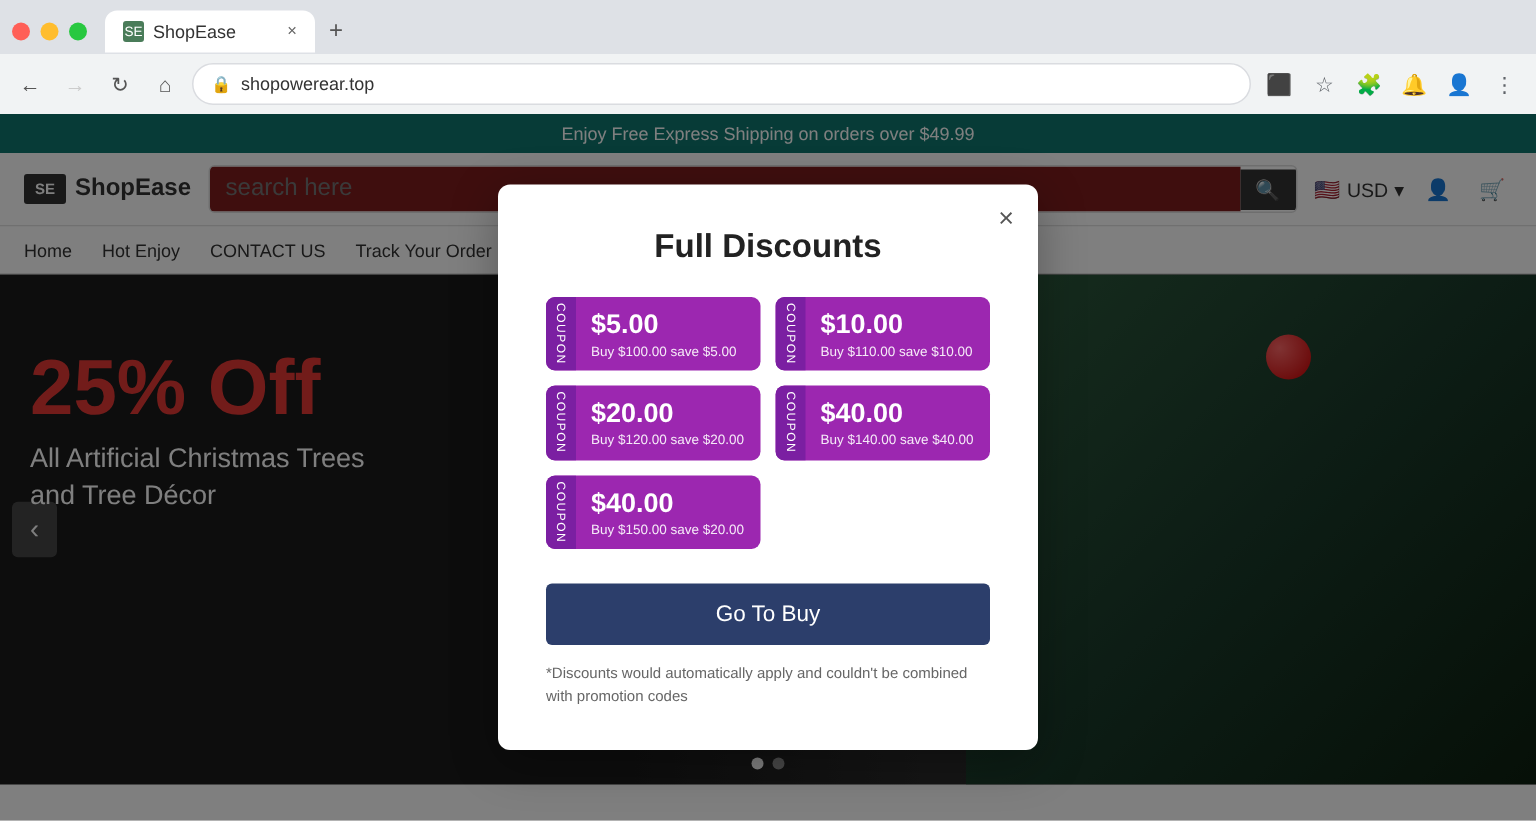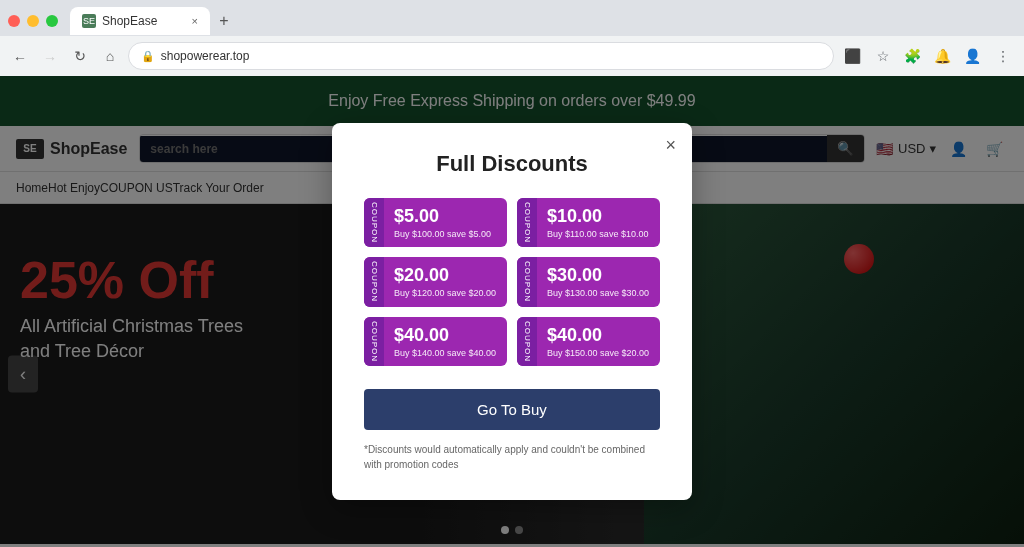--- a/index.html
+++ b/index.html
@@ -76,25 +76,25 @@
     
     .site-wrapper {
       position: absolute;
       top: 76px;
       left: 0; right: 0; bottom: 0;
       overflow: hidden;
     }
 
     
     .top-banner {
-      background: #14532d;
+      background: #0f766e;
       color: #fff;
       text-align: center;
-      font-size: 16px;
-      padding: 16px;
+      font-size: 12px;
+      padding: 6px;
     }
 
     
     .site-header {
       background: #fff;
       display: flex;
       align-items: center;
       padding: 8px 16px;
       border-bottom: 1px solid #e0e0e0;
       gap: 12px;
@@ -109,42 +109,42 @@
       color: #fff; font-size: 10px; font-weight: bold; border-radius: 2px;
     }
     .search-bar {
       flex: 1;
       display: flex; align-items: center;
       border: 1px solid #ddd; border-radius: 4px;
       overflow: hidden;
     }
     .search-input {
       flex: 1; border: none; outline: none;
-      padding: 6px 10px; font-size: 12px; color: #999;
-      background: #0f172a;
-      font-weight: bold;
+      padding: 6px 10px; font-size: 16px; color: #999;
+      background: #7f1d1d;
     }
     .search-btn {
       background: #333; border: none; cursor: pointer;
       padding: 6px 10px; color: #fff;
     }
     .header-icons { display: flex; gap: 10px; align-items: center; }
     .currency-selector {
       display: flex; align-items: center; gap: 4px;
       font-size: 13px; color: #333; cursor: pointer;
     }
     .flag { font-size: 14px; }
 
     
     .site-nav {
       background: #fff;
       display: flex;
       align-items: center;
       padding: 0 16px;
       border-bottom: 1px solid #e0e0e0;
+      gap: 20px;
       font-size: 12px;
       height: 32px;
     }
     .site-nav a { color: #333; text-decoration: none; }
 
     
     .hero {
       position: relative;
       height: 340px;
       background: linear-gradient(to right, #1a1a1a 40%, #2a2a2a 60%, #3a3a3a 100%);
@@ -343,21 +343,21 @@
         <span>▾</span>
       </div>
       <button class="toolbar-icon-btn">👤</button>
       <button class="toolbar-icon-btn">🛒</button>
     </div>
   </div>
 
   <div class="site-nav">
     <a href="#">Home</a>
     <a href="#">Hot Enjoy</a>
-    <a href="#">COUPON US</a>
+    <a href="#">CONTACT US</a>
     <a href="#">Track Your Order</a>
   </div>
 
   <div class="hero">
     <div class="hero-content">
       <div class="hero-discount">25% Off</div>
       <div class="hero-subtitle">
         <span>All Artificial Christmas Trees</span><br>
         <span>and Tree Décor</span>
       </div>
@@ -398,27 +398,20 @@
         </div>
 
         <div class="coupon">
           <div class="coupon-side">COUPON</div>
           <div class="coupon-body">
             <div class="coupon-amount">$20.00</div>
             <div class="coupon-desc">Buy $120.00 save $20.00</div>
           </div>
         </div>
 
-        <div class="coupon">
-          <div class="coupon-side">COUPON</div>
-          <div class="coupon-body">
-            <div class="coupon-amount">$30.00</div>
-            <div class="coupon-desc">Buy $130.00 save $30.00</div>
-          </div>
-        </div>
 
         <div class="coupon">
           <div class="coupon-side">COUPON</div>
           <div class="coupon-body">
             <div class="coupon-amount">$40.00</div>
             <div class="coupon-desc">Buy $140.00 save $40.00</div>
           </div>
         </div>
 
         <div class="coupon">

